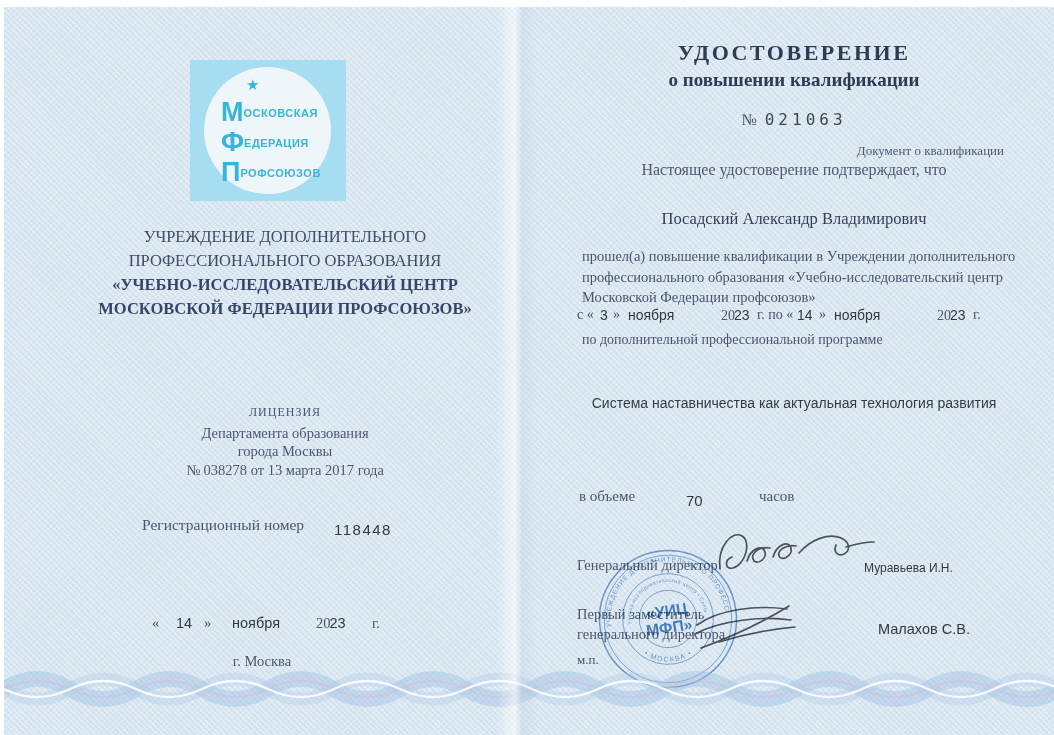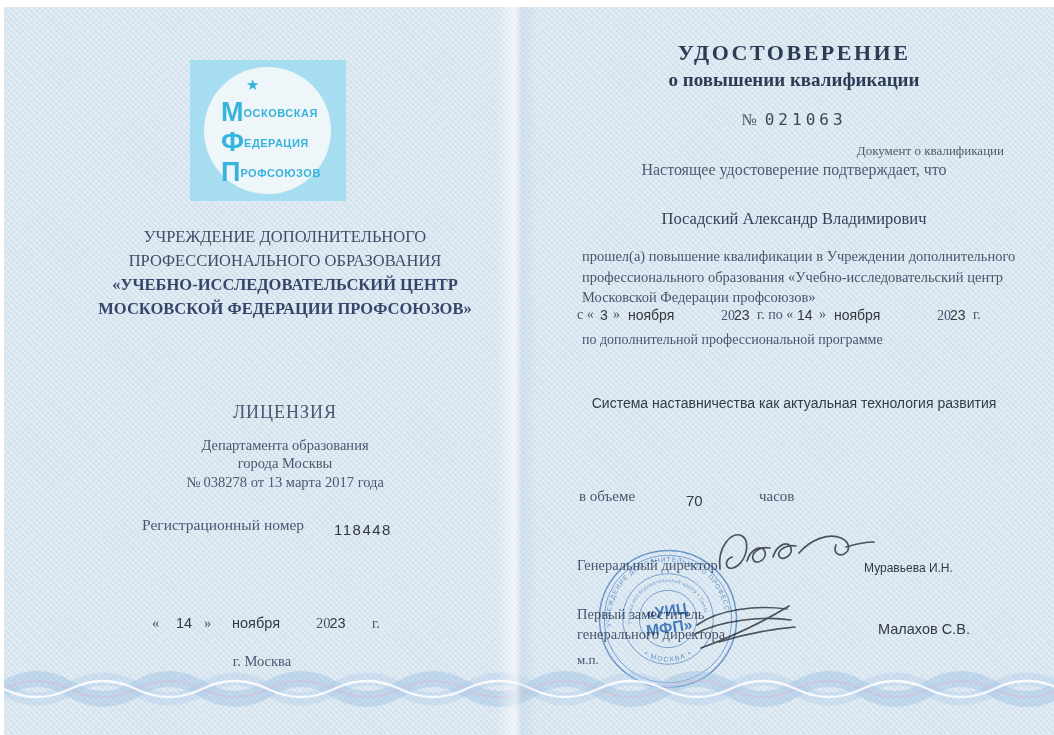--- a/index.html
+++ b/index.html
@@ -25,21 +25,21 @@
   .logo-initial{font-size:27px;line-height:27px;vertical-align:-4px;}
   .logo-rest{font-size:11px;letter-spacing:.5px;}
   #logo-star{position:absolute;left:42px;top:9px;font-size:15px;color:#35b4dc;}
 
   #institution{position:absolute;left:51px;top:218px;width:460px;text-align:center;
                font-size:16.5px;line-height:24px;color:#3e4d66;}
   #institution div:nth-child(3),#institution div:nth-child(4){font-weight:bold;color:#36466a;}
 
   #license{position:absolute;left:51px;top:396px;width:460px;text-align:center;
            font-size:14.5px;line-height:18.5px;color:#4a5770;}
-  #license .t{font-size:18px;letter-spacing:1px;margin-bottom:14px;}
+  #license .t{font-size:12px;letter-spacing:1px;margin-bottom:2px;}
 
   #registration-label{left:138px;top:509px;font-size:15.5px;color:#4a5770;}
   #registration-value{left:330px;top:514px;font-size:15px;letter-spacing:1.5px;}
 
   .dateline{position:absolute;height:20px;font-size:14.5px;color:#4a5770;}
   .dl-item{position:absolute;top:0;white-space:nowrap;}
   .typed{font-family:"Liberation Sans","DejaVu Sans",sans-serif;color:#33393f;}
   .year-fill{margin-left:-1px;}
 
   #city{position:absolute;left:28px;top:646px;width:460px;text-align:center;

